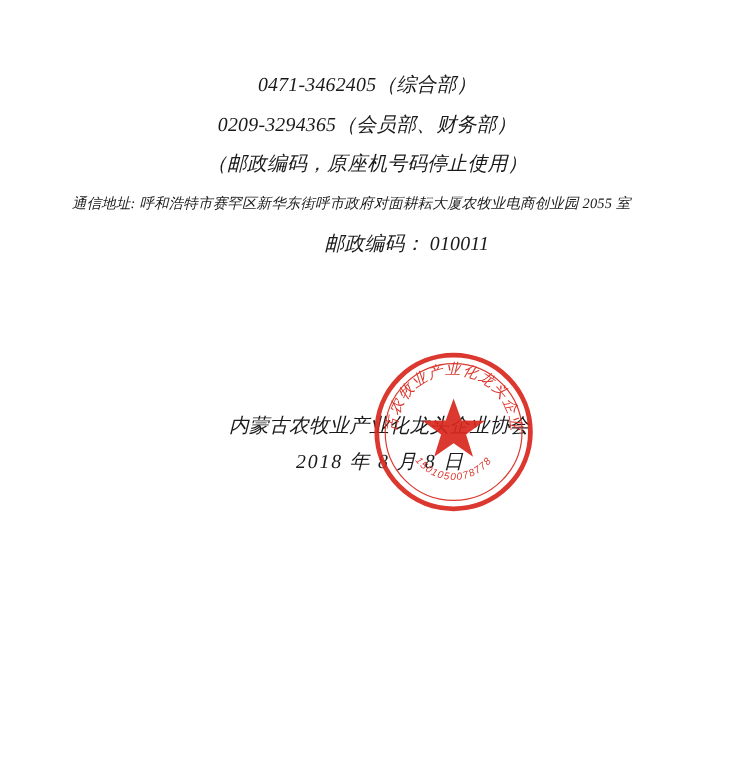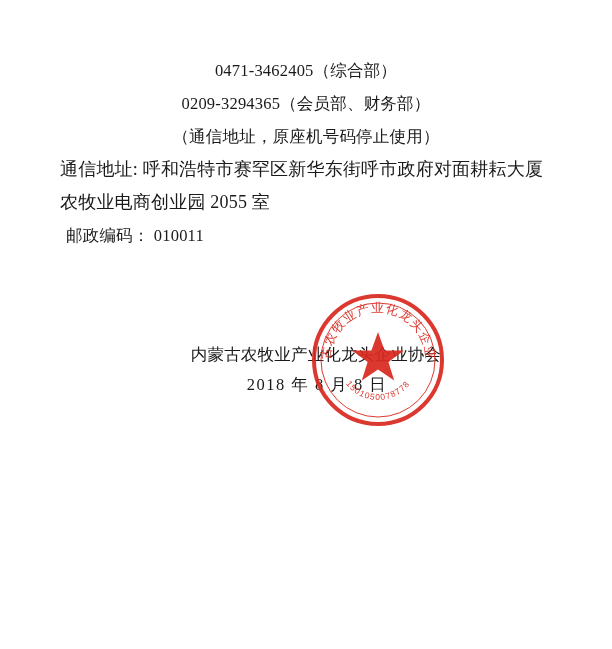--- a/index.html
+++ b/index.html
@@ -12,43 +12,45 @@
     background: #ffffff;
     font-family: "Liberation Serif", serif;
     color: #1a1a1a;
     overflow: hidden;
     position: relative;
   }
   .page {
     position: relative;
     width: 525px;
     height: 649px;
+    font-style: italic;
   }
   .doc-body {
     position: absolute;
     left: 0;
     top: 54px;
     width: 612px;
   }
   .line {
     font-size: 16.5px;
     line-height: 33px;
     white-space: pre;
     letter-spacing: 0.2px;
+    text-align: center;
   }
   .center {
     text-align: center;
   }
   .indent-3 {
     padding-left: 66px;
   }
   .block-wrap {
     padding-left: 60px;
     padding-right: 55px;
-    font-size: 18px;
+    font-size: 12px;
     line-height: 33px;
     letter-spacing: 0.2px;
   }
   .sign-block {
     position: absolute;
     left: 0;
     top: 340px;
     width: 612px;
     text-align: center;
   }
@@ -84,21 +86,21 @@
 <body>
 
 <div class="page">
 
   <div class="doc-body">
 
     <div class="line center">0471-3462405（综合部）</div>
 
     <div class="line center">0209-3294365（会员部、财务部）</div>
 
-    <div class="line center">（通信地址，原座机号码停止使用）</div>
+    <div class="line center">（邮政编码，原座机号码停止使用）</div>
 
     <div class="block-wrap">通信地址: 呼和浩特市赛罕区新华东街呼市政府对面耕耘大厦农牧业电商创业园 2055 室</div>
 
     <div class="line indent-3">邮政编码： 010011</div>
 
   </div>
 
   <div class="sign-block">
     <div class="sign-line sign-org">内蒙古农牧业产业化龙头企业协会</div>
     <div class="sign-line sign-date">2018 年 8 月 8 日</div>

